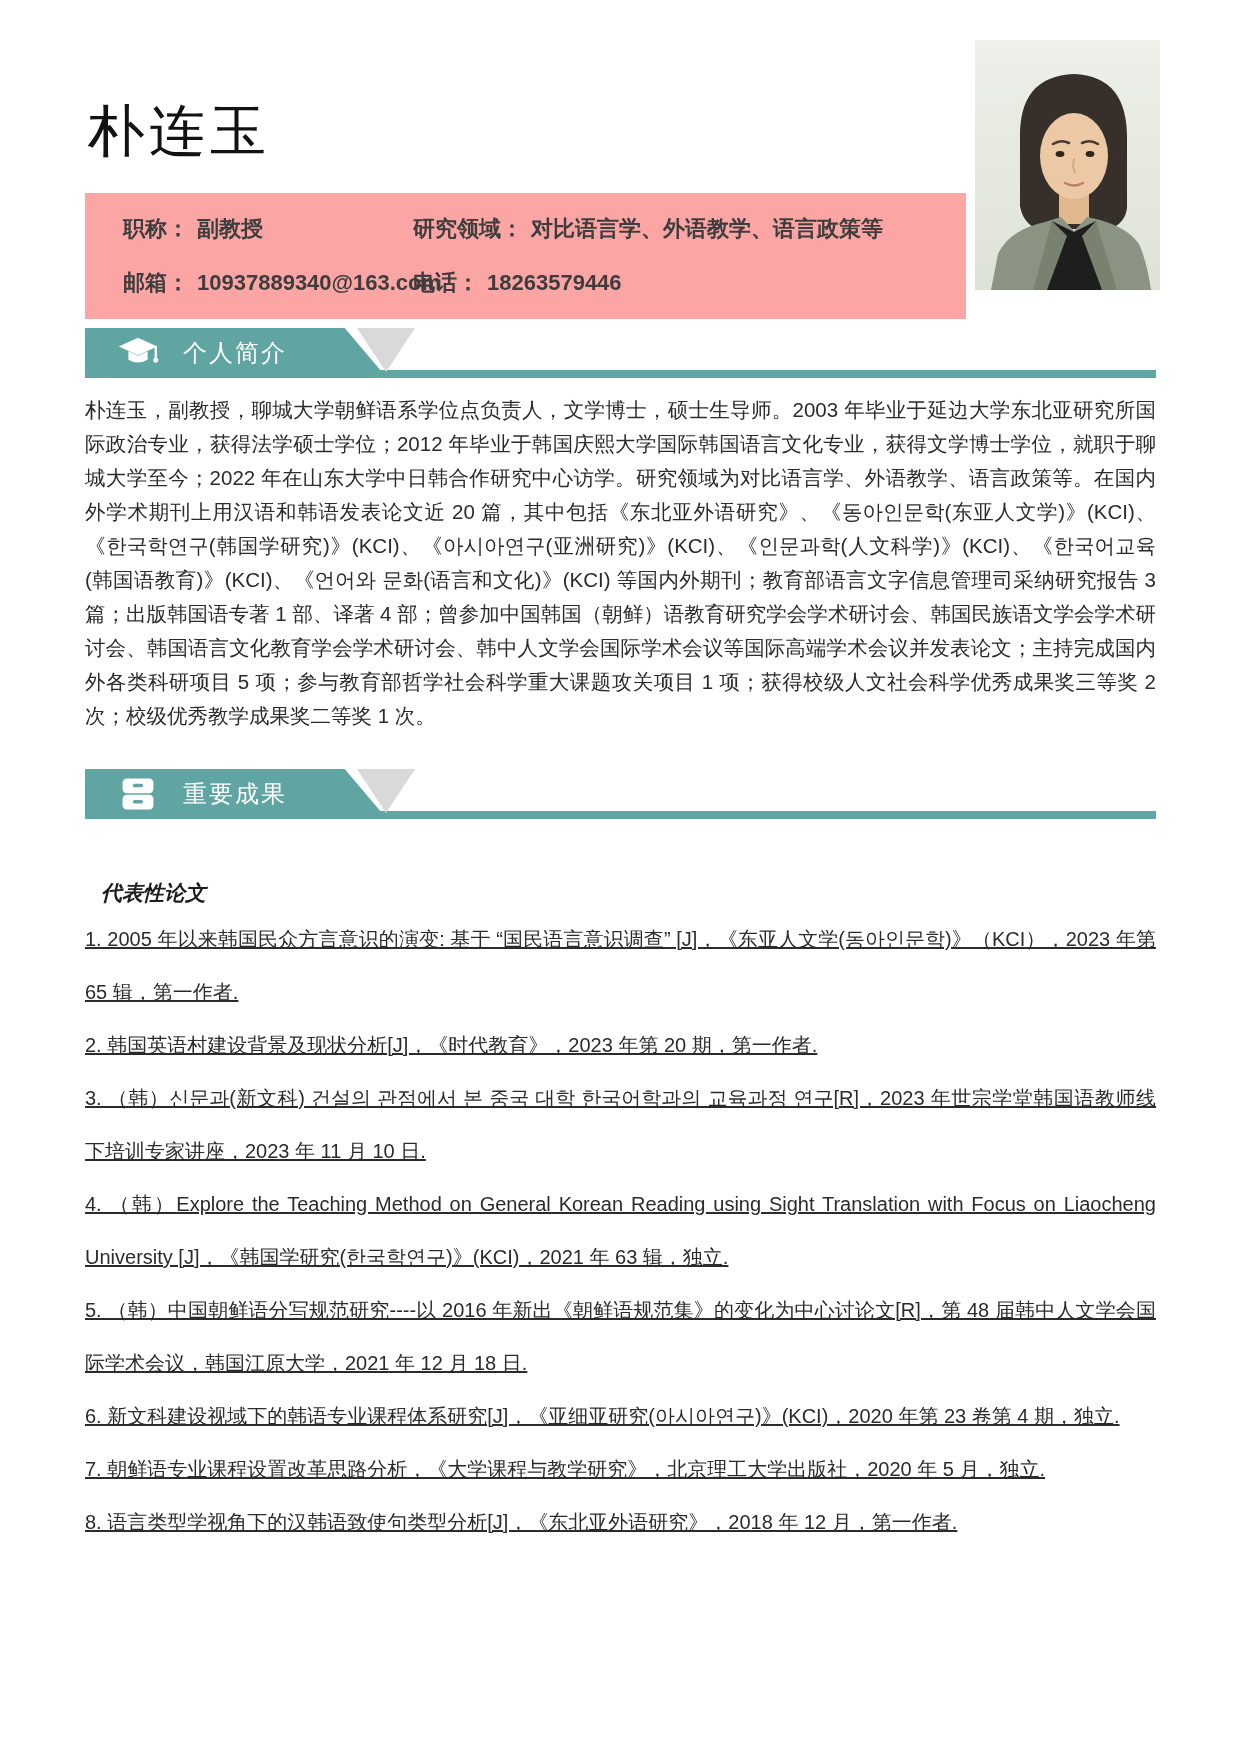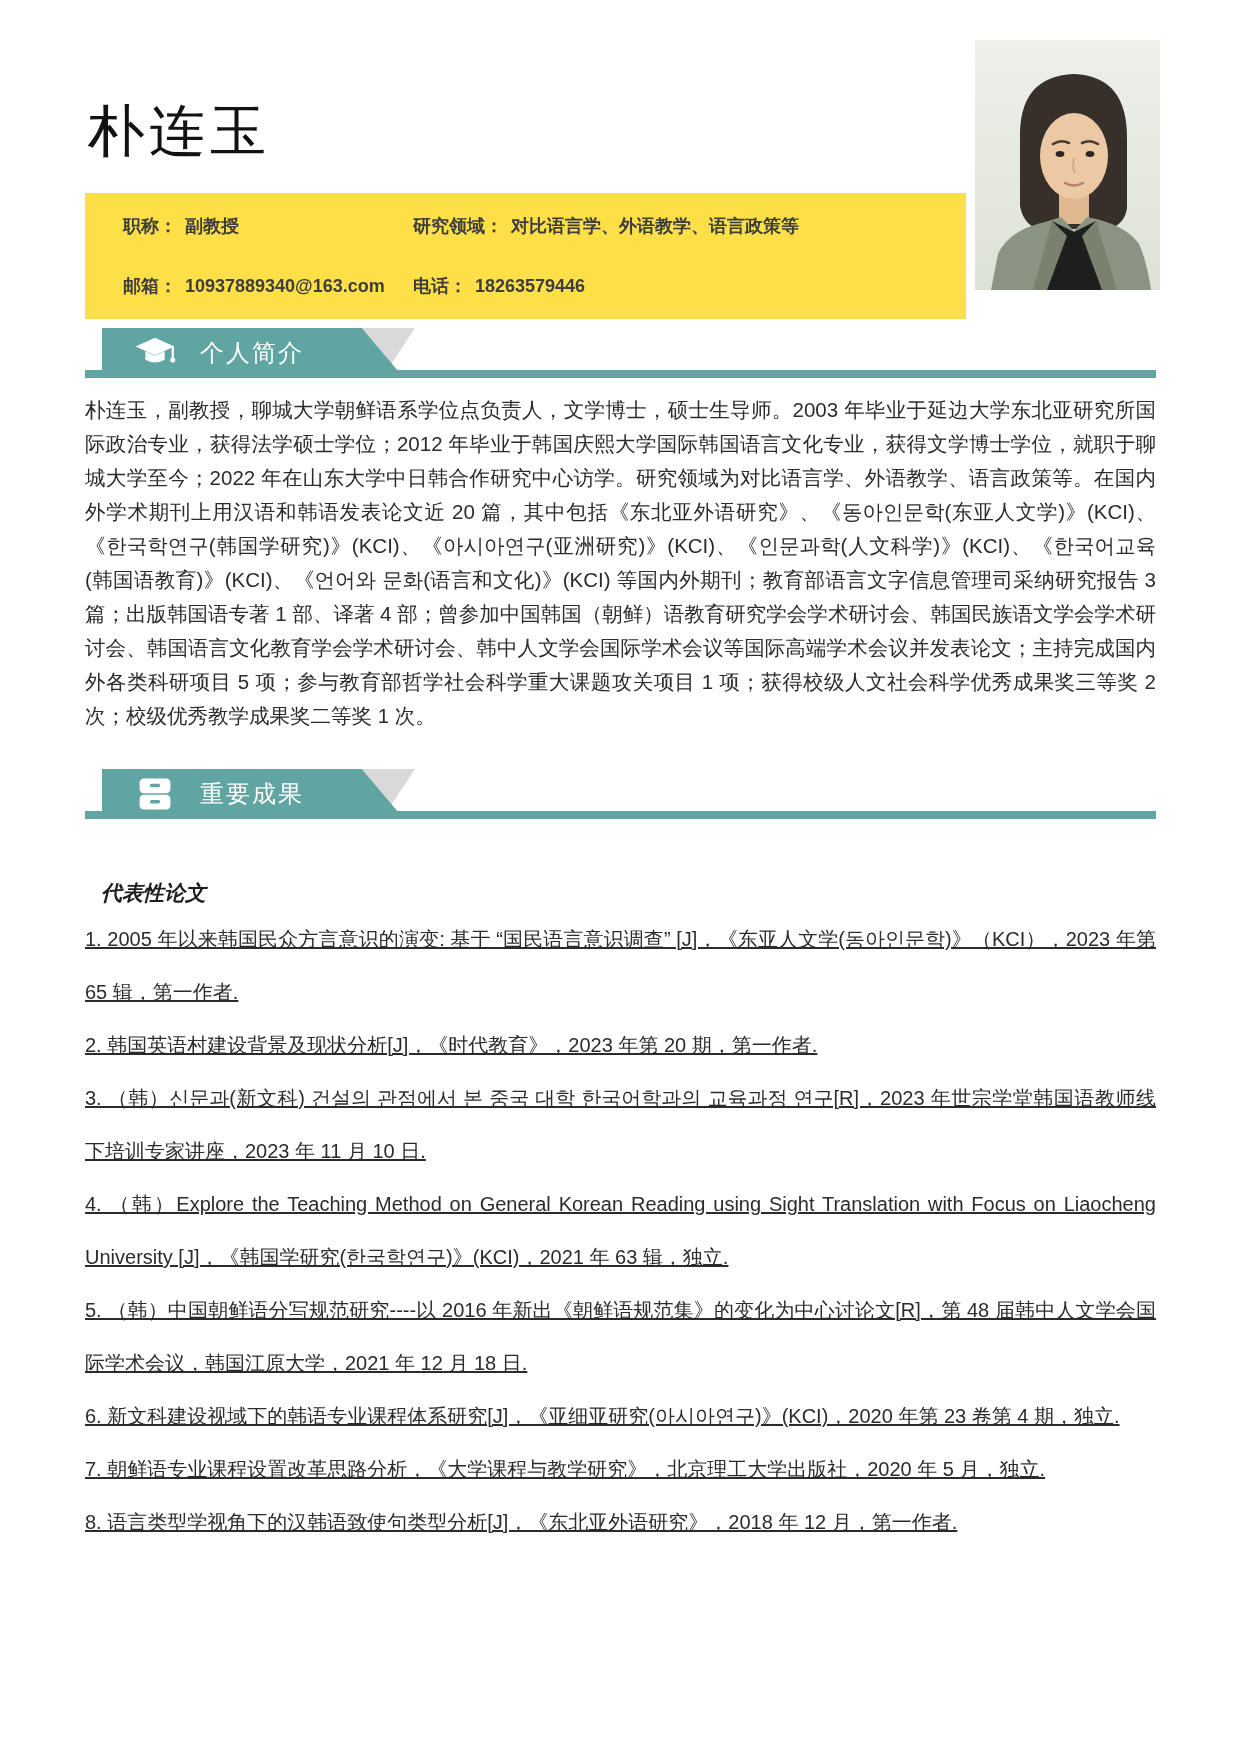--- a/index.html
+++ b/index.html
@@ -12,43 +12,43 @@
     color:#2b2b2b;
   }
   
   .name{
     position:absolute;left:88px;top:56px;
     font-family:"Liberation Serif","DejaVu Serif",serif;
     font-size:56px;font-weight:400;color:#121212;letter-spacing:5px;
   }
   .info-bar{
     position:absolute;left:85px;top:193px;width:881px;height:126px;
-    background:#fde047;
+    background:#fca5a5;
     display:grid;grid-template-columns:290px auto;
     align-content:space-between;
     padding:21px 0 21px 38px;box-sizing:border-box;
-    font-size:18px;font-weight:700;color:#3d3d3d;
+    font-size:22px;font-weight:700;color:#3d3d3d;
   }
   .info-cell{white-space:nowrap;}
   .info-cell .lbl{margin-right:8px;}
   .photo{
     position:absolute;left:975px;top:40px;width:185px;height:250px;
   }
   
   .flow{position:absolute;left:85px;top:328px;width:1071px;}
   
   .band{position:relative;height:50px;}
   .band-strip{position:absolute;left:0;right:0;bottom:0;height:8px;background:#60a5a2;}
   .band-tri{
     position:absolute;left:272px;top:0;width:58px;height:44px;
     background:#d9d9d9;
     clip-path:polygon(0 0,100% 0,50% 100%);
   }
   .band-block{
-    position:absolute;left:17px;top:0;width:302px;height:50px;
+    position:absolute;left:0;top:0;width:302px;height:50px;
     background:#60a5a2;
     clip-path:polygon(0 0,86% 0,100% 100%,0 100%);
     display:flex;align-items:center;
     padding-left:30px;box-sizing:border-box;color:#ffffff;
   }
   .band-icon{display:flex;width:46px;justify-content:center;align-items:center;}
   .band-title{font-size:24px;letter-spacing:2px;margin-left:22px;}
   .bio{
     margin:15px 0 0;
     font-size:20.5px;line-height:34px;text-align:justify;color:#2b2b2b;

